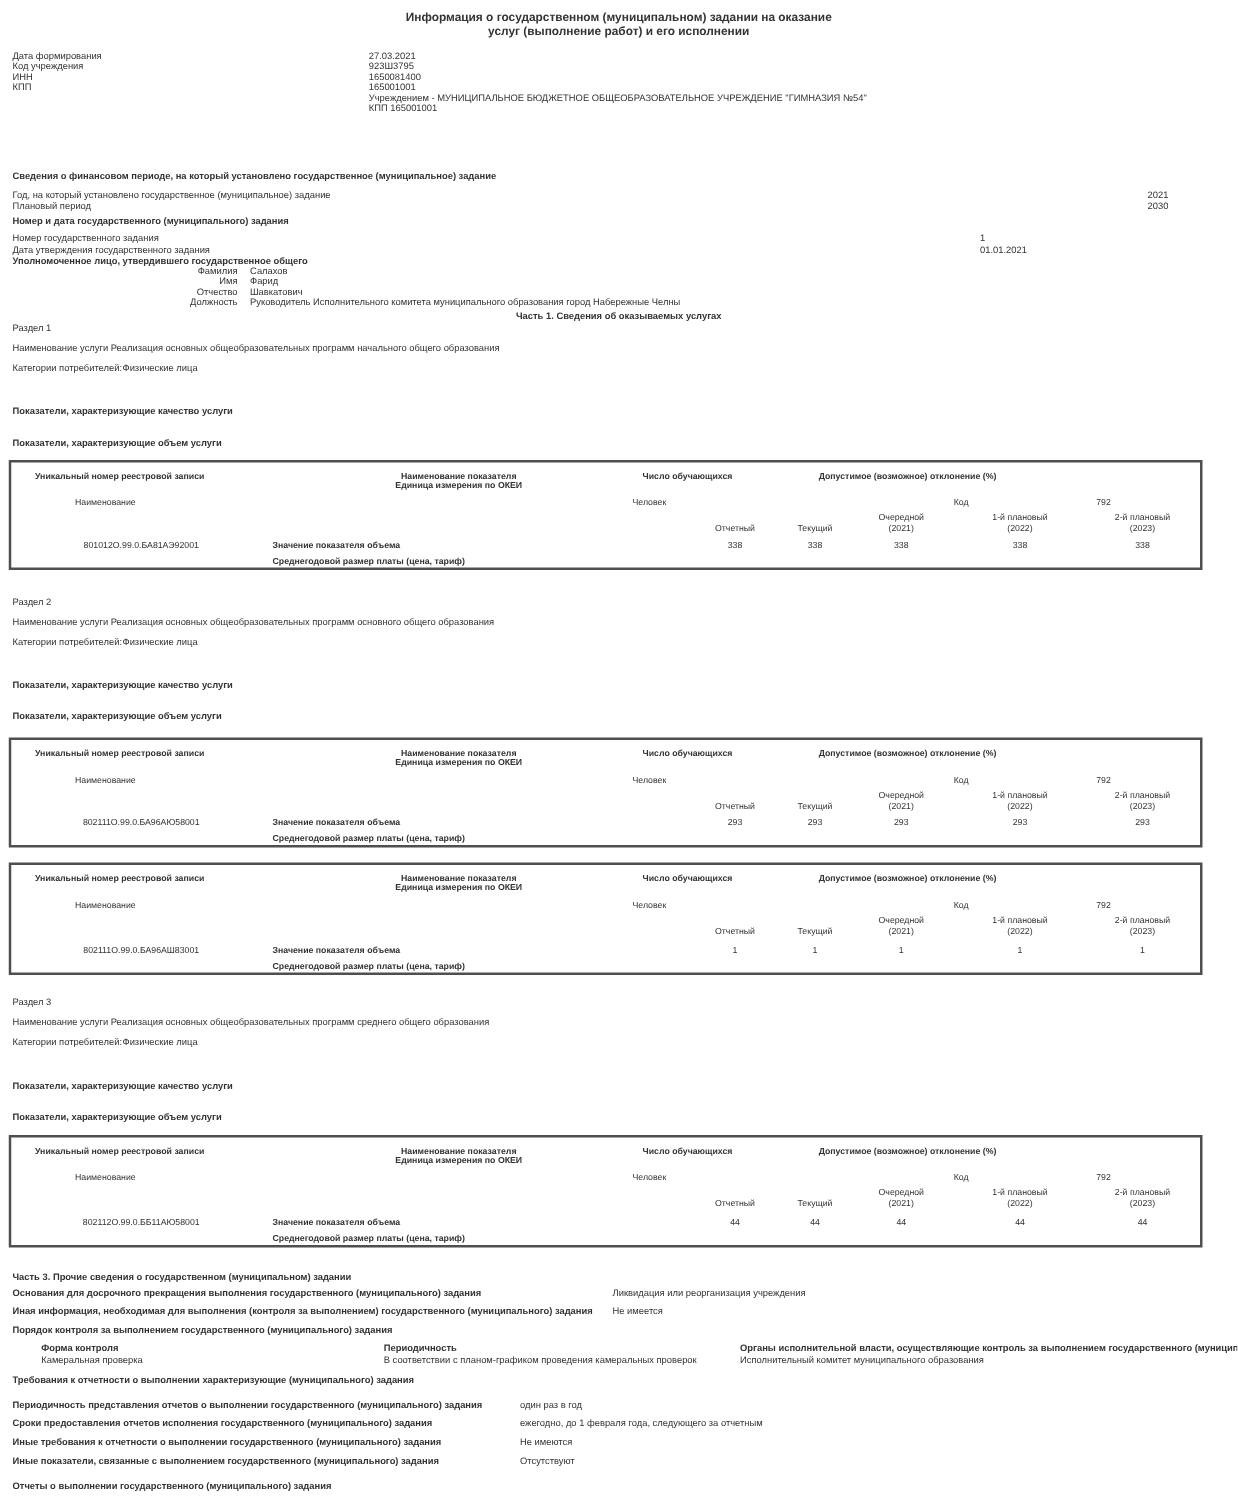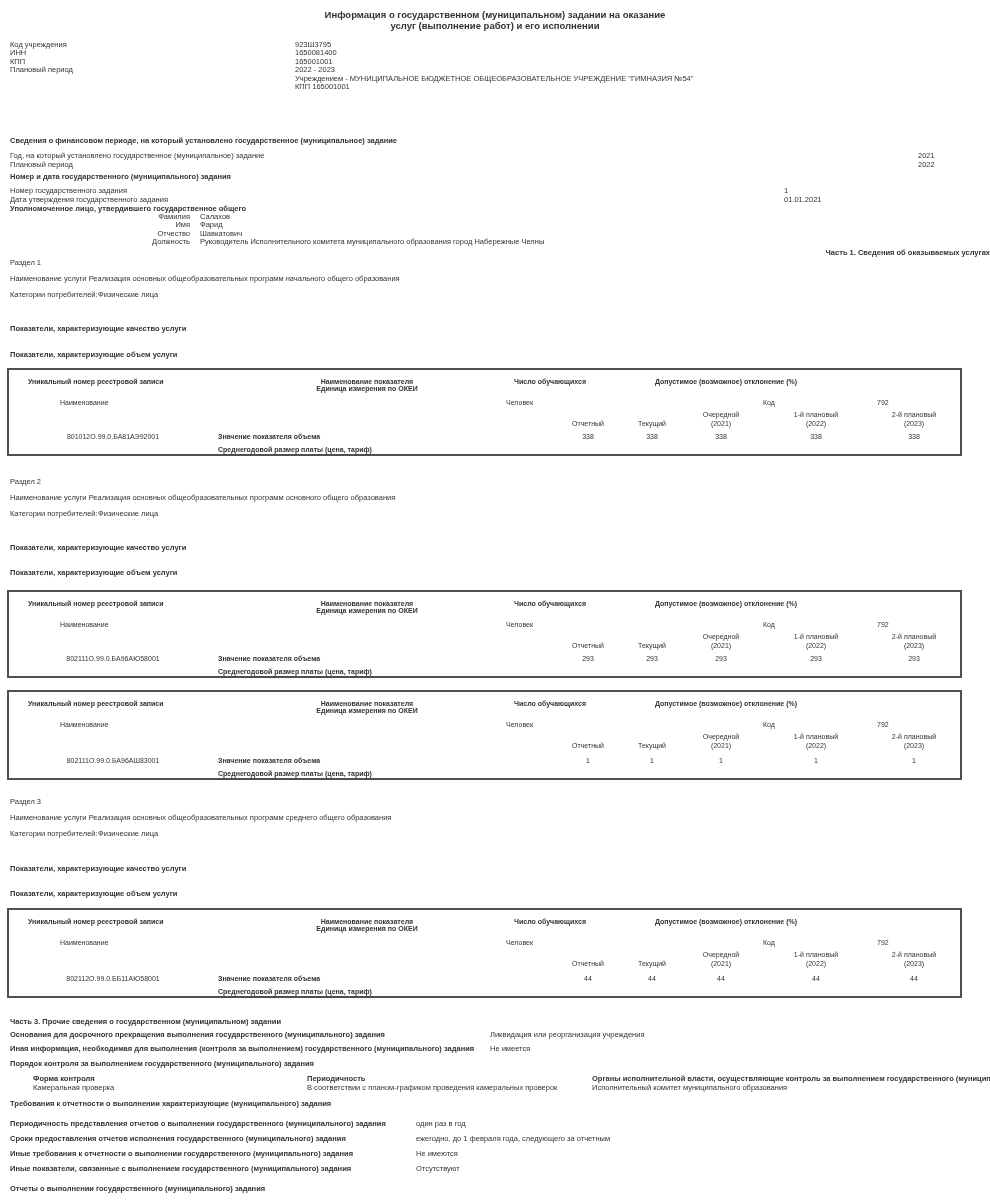--- a/index.html
+++ b/index.html
@@ -4,53 +4,53 @@
 <style>
   html,body{margin:0;padding:0;background:#fff;}
   .page{position:relative;width:990px;height:1200px;background:#ffffff;overflow:hidden;
         font-family:"Liberation Sans",sans-serif;font-size:7.5px;color:#333333;}
   .abs{position:absolute;white-space:nowrap;}
   .b{font-weight:700;}
   .pre{white-space:pre-line;}
   .cx{transform:translateX(-50%);text-align:center;}
   .title{position:absolute;top:9px;left:0;width:990px;text-align:center;
          font-size:9.5px;line-height:11px;font-weight:700;white-space:pre-line;}
-  .ctrh{position:absolute;left:0;width:990px;text-align:right;font-weight:700;}
+  .ctrh{position:absolute;left:0;width:990px;text-align:center;font-weight:700;}
   .infoblock{position:absolute;top:41px;left:10px;}
   .irow{line-height:8.45px;white-space:nowrap;}
   .ilbl{display:inline-block;width:285px;}
   .personblock{position:absolute;top:213px;left:10px;}
   .prow{line-height:8.45px;white-space:nowrap;}
   .plbl{display:inline-block;width:180px;text-align:right;margin-right:10px;}
   .gtable{position:absolute;left:7px;width:951px;border:2px solid #4f4f4f;background:#fff;}
   .ph{position:absolute;transform:translateX(-50%);text-align:center;white-space:pre-line;
       top:40px;height:18px;display:flex;flex-direction:column;justify-content:flex-end;line-height:8.5px;}
 </style>
 </head>
 <body>
 
 <div class="page">
 
   <div class="title pre">Информация о государственном (муниципальном) задании на оказание
 услуг (выполнение работ) и его исполнении</div>
 
   <div class="infoblock">
+    <div class="irow"><span class="ilbl">Дата формирования</span><span>27.03.2021</span></div>
     <div class="irow"><span class="ilbl">Код учреждения</span><span>923Ш3795</span></div>
     <div class="irow"><span class="ilbl">ИНН</span><span>1650081400</span></div>
     <div class="irow"><span class="ilbl">КПП</span><span>165001001</span></div>
-    <div class="irow"><span class="ilbl">Плановый период</span><span>2022 - 2023</span></div>
     <div class="irow"><span class="ilbl"></span><span>Учреждением - МУНИЦИПАЛЬНОЕ БЮДЖЕТНОЕ ОБЩЕОБРАЗОВАТЕЛЬНОЕ УЧРЕЖДЕНИЕ "ГИМНАЗИЯ №54"</span></div>
     <div class="irow"><span class="ilbl"></span><span>КПП 165001001</span></div>
   </div>
 
   <div class="abs b" style="top:136px;left:10px">Сведения о финансовом периоде, на который установлено государственное (муниципальное) задание</div>
   <div class="abs" style="top:151px;left:10px">Год, на который установлено государственное (муниципальное) задание</div>
   <div class="abs" style="top:151px;left:918px">2021</div>
   <div class="abs" style="top:159.5px;left:10px">Плановый период</div>
-  <div class="abs" style="top:159.5px;left:918px">2022</div>
+  <div class="abs" style="top:159.5px;left:918px">2030</div>
 
   <div class="abs b" style="top:172px;left:10px">Номер и дата государственного (муниципального) задания</div>
   <div class="abs" style="top:186px;left:10px">Номер государственного задания</div>
   <div class="abs" style="top:186px;left:784px">1</div>
   <div class="abs" style="top:194.5px;left:10px">Дата утверждения государственного задания</div>
   <div class="abs" style="top:194.5px;left:784px">01.01.2021</div>
 
   <div class="abs b" style="top:204px;left:10px">Уполномоченное лицо, утвердившего государственное общего</div>
   <div class="personblock">
     <div class="prow"><span class="plbl">Фамилия</span><span>Салахов</span></div>

